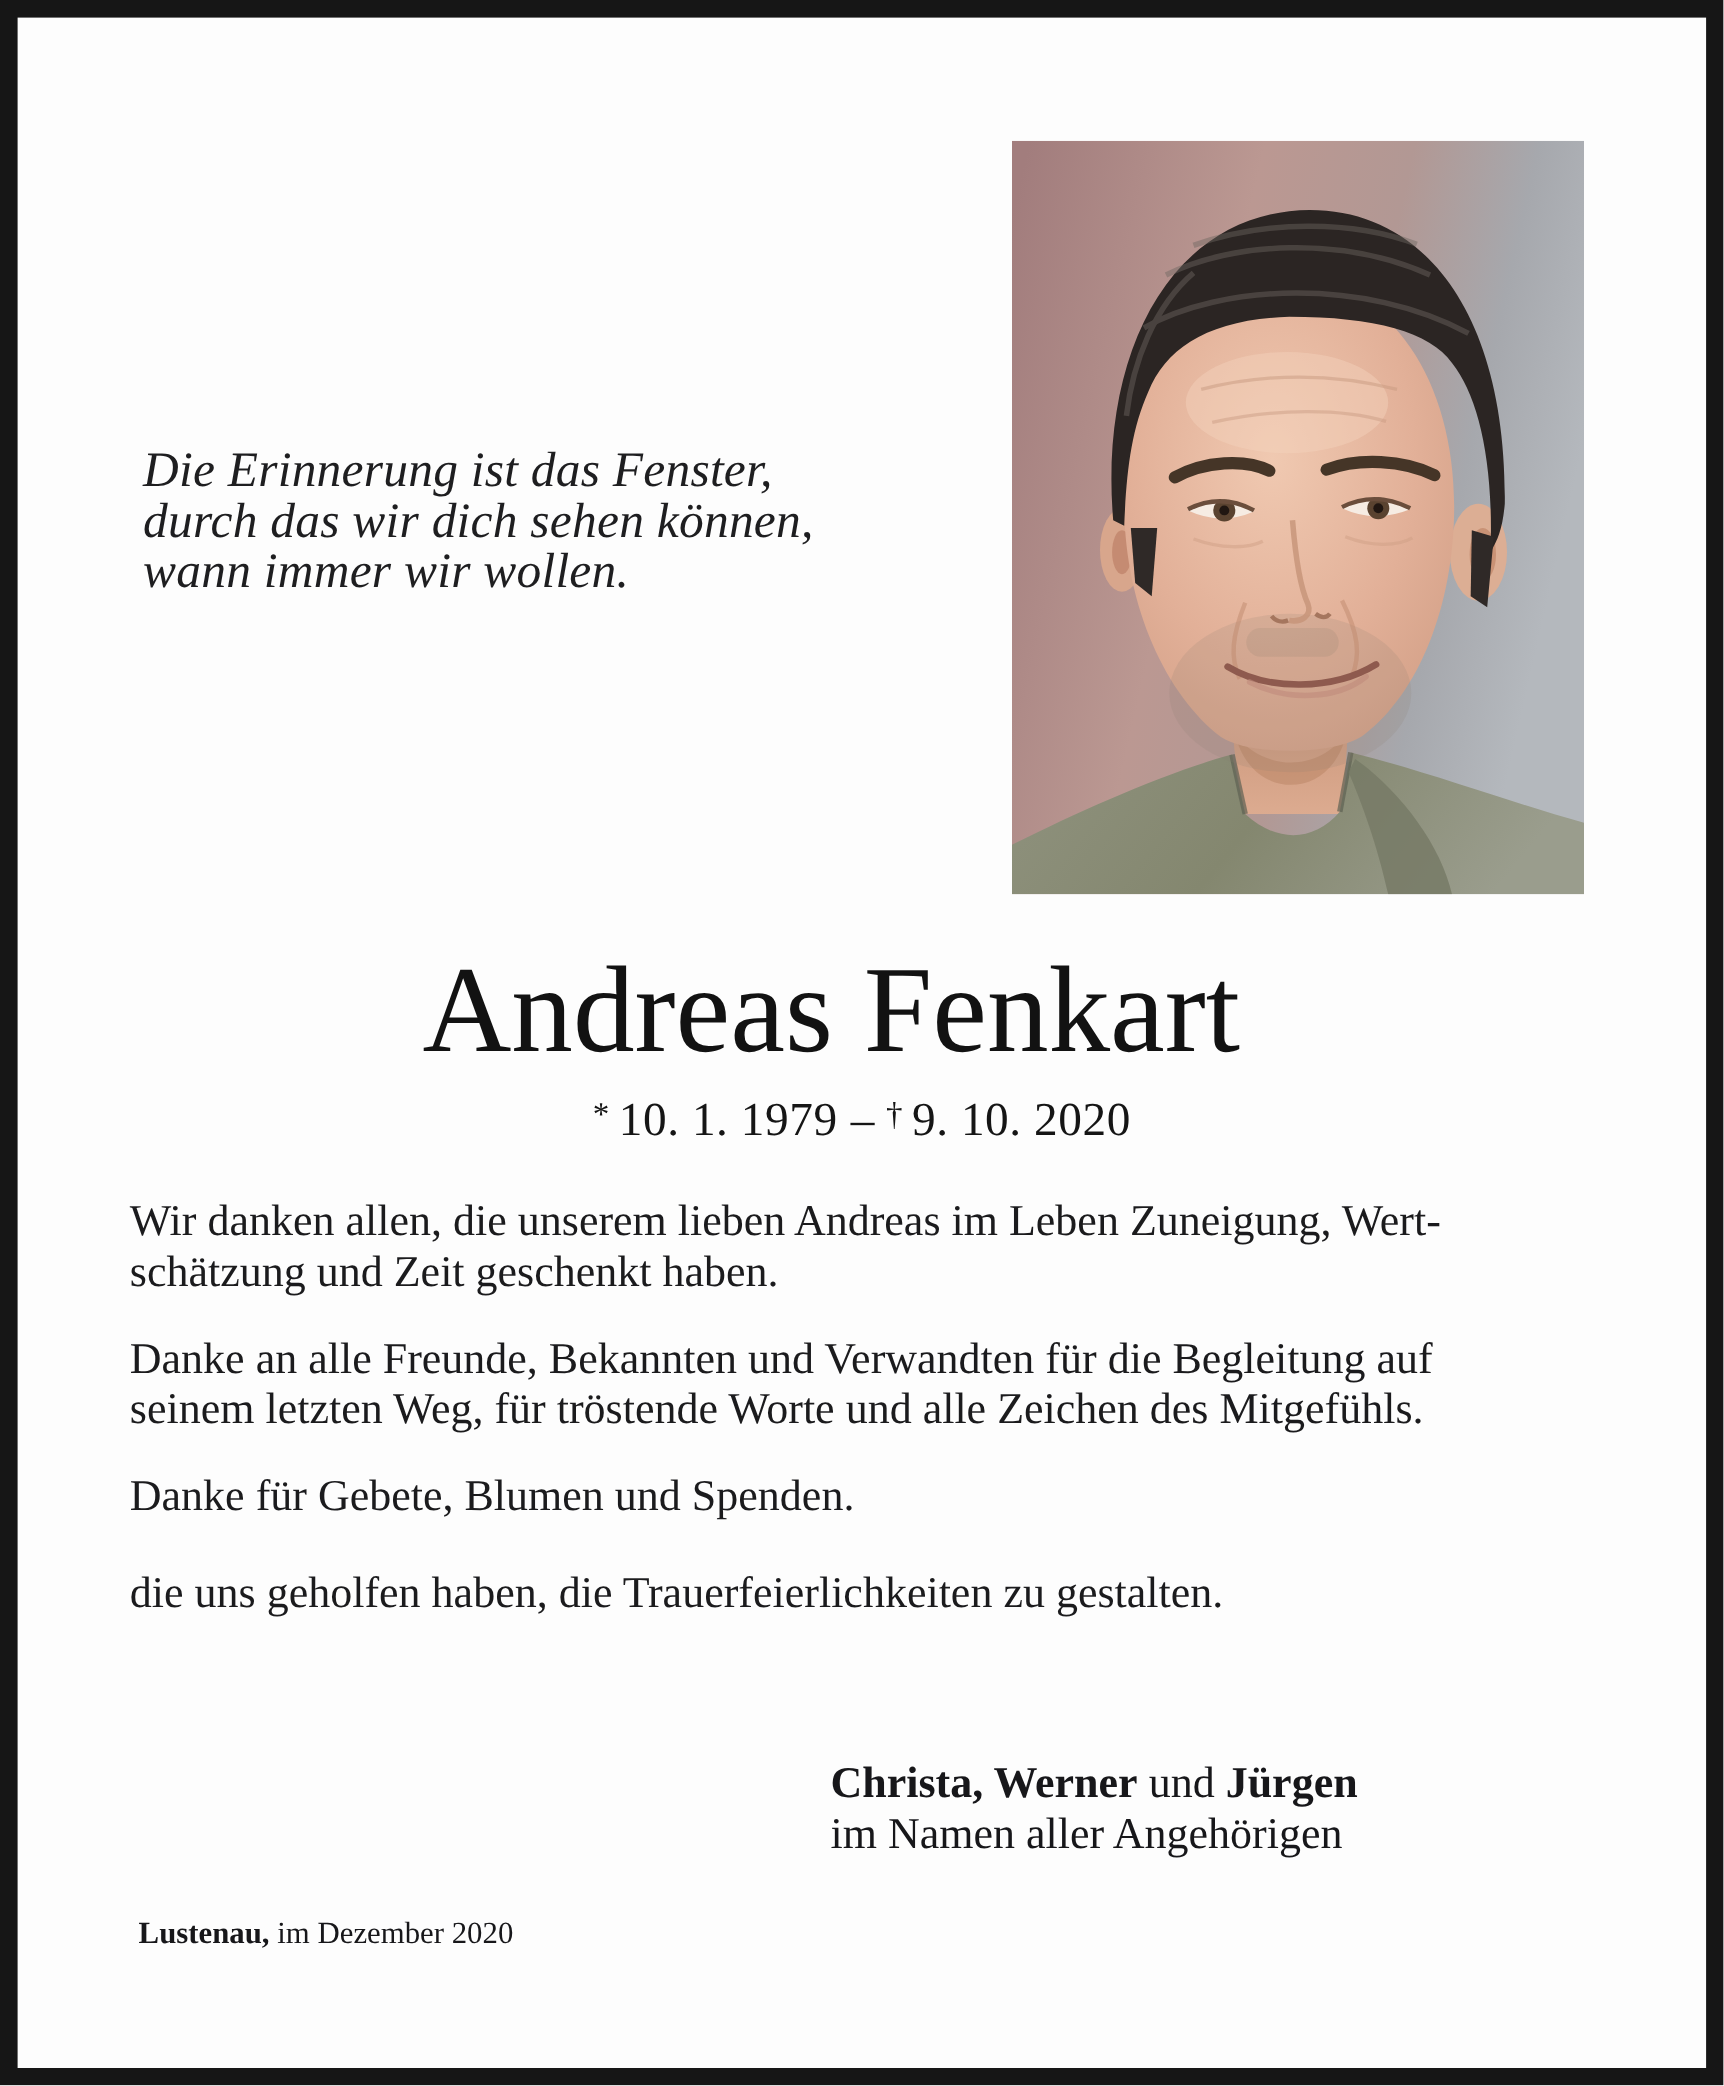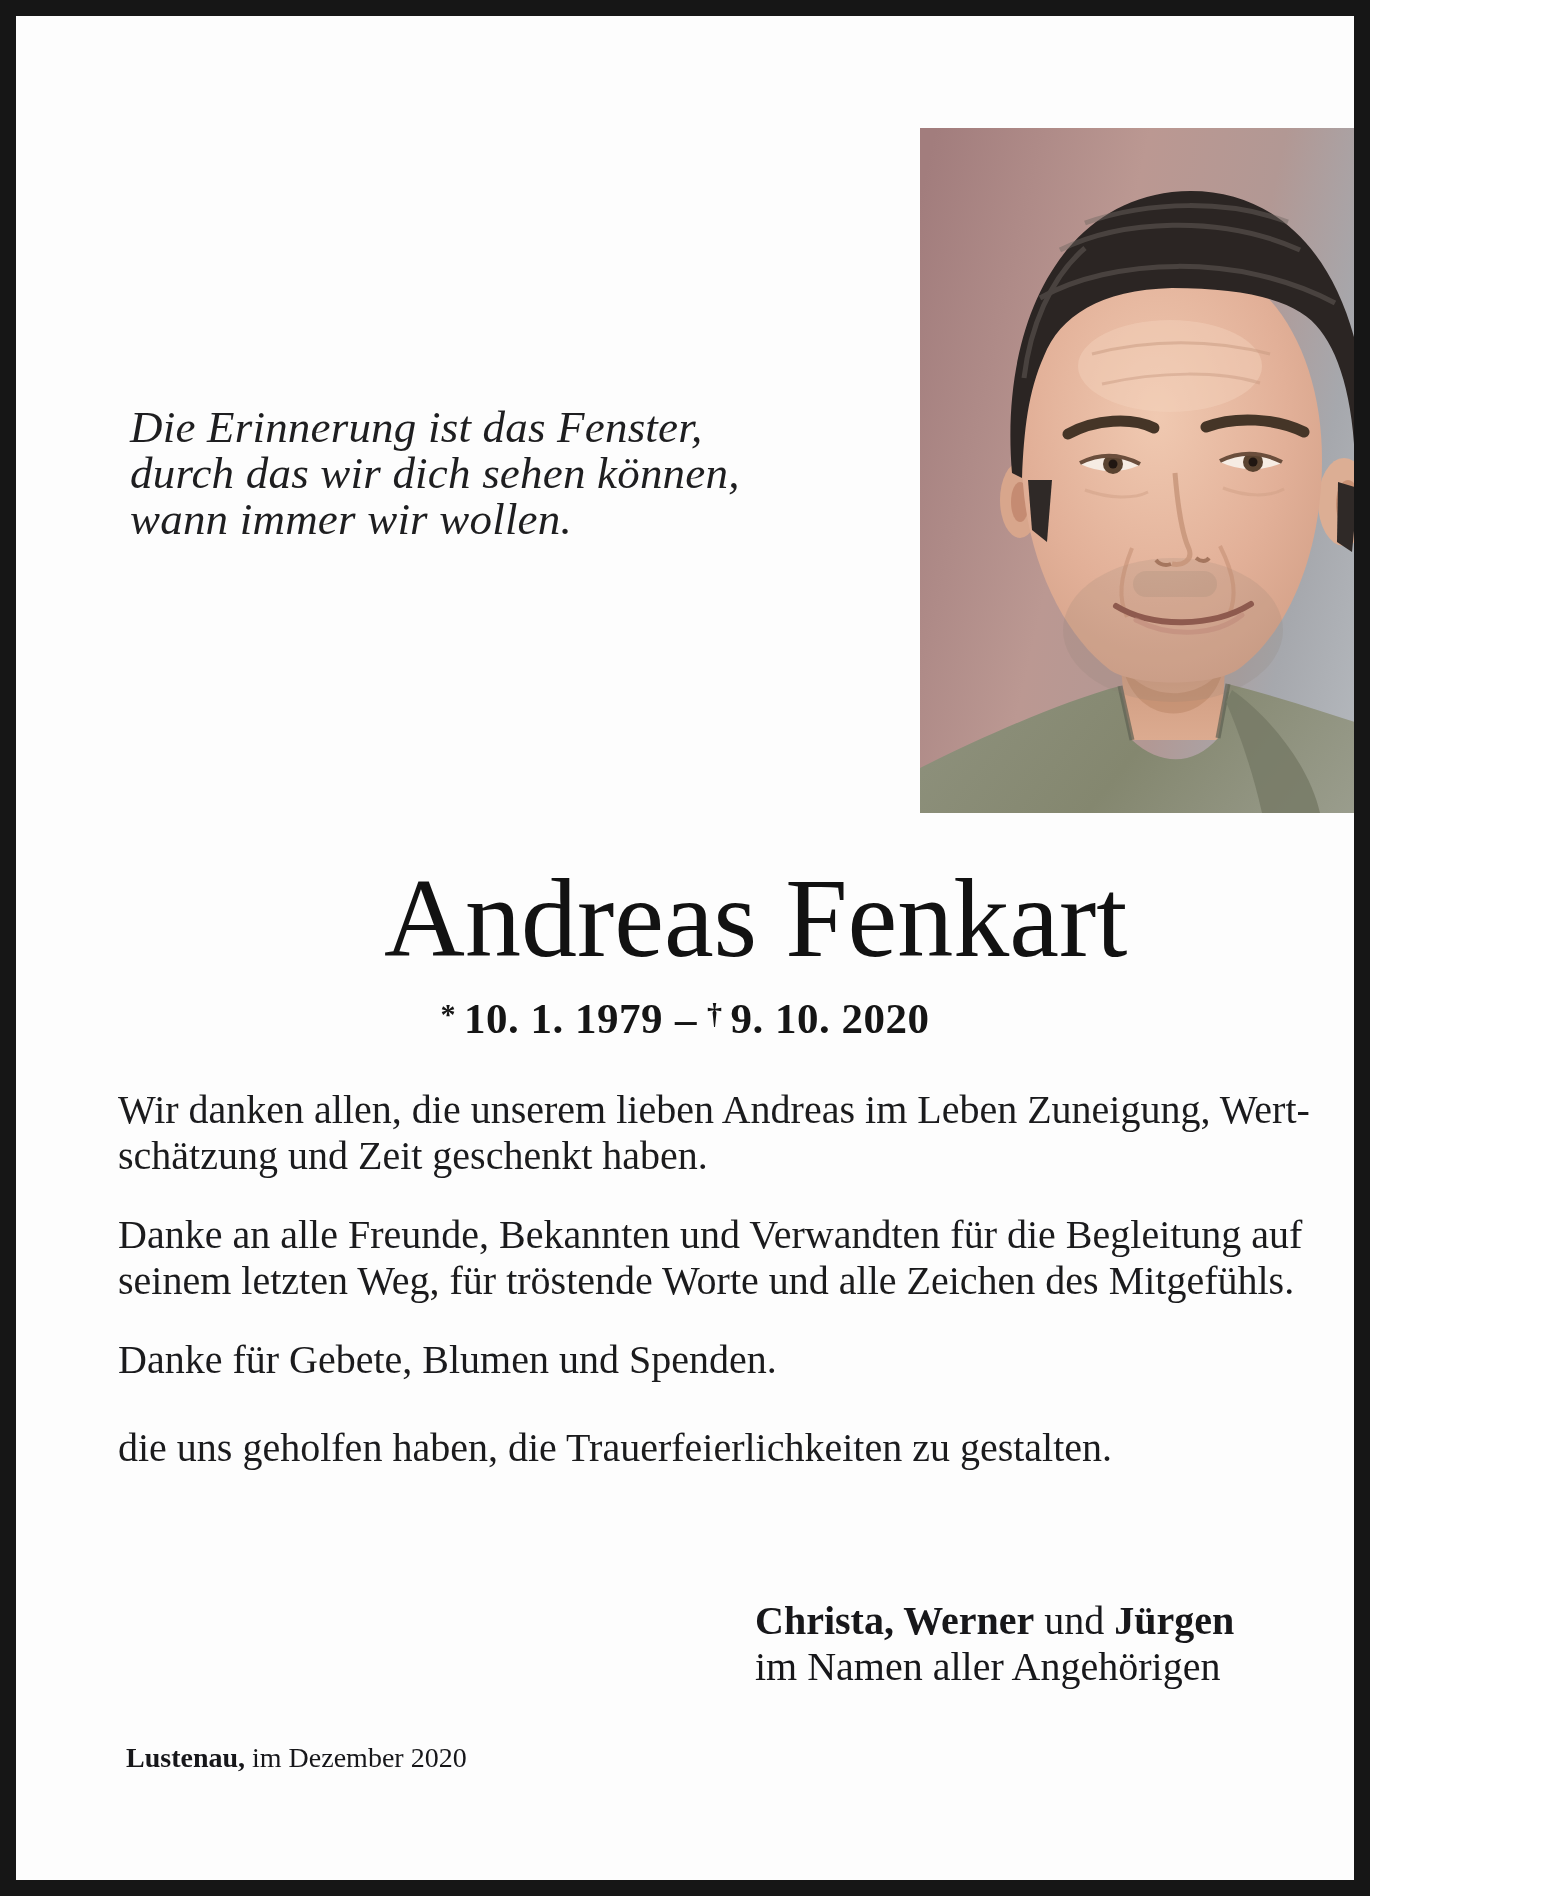--- a/index.html
+++ b/index.html
@@ -1,19 +1,19 @@
 <!DOCTYPE html>
 <html lang="de"><head>
 <meta charset="utf-8">
 <title>Todesanzeige</title>
 <style>
   html,body{margin:0;padding:0;background:#ffffff;}
   .sheet{
     position:relative;
-    width:1370px;height:1896px;
+    width:1567px;height:1896px;
     background:#fdfdfd;
     overflow:hidden;
     font-family:"Liberation Serif","DejaVu Serif",serif;
     color:#1b1b1d;
   }
   .frame{
     position:absolute;inset:0;
     border:16px solid #161616;
     pointer-events:none;
     z-index:9;
@@ -37,21 +37,21 @@
     position:absolute;left:384px;top:862px;width:800px;
     font-size:112px;line-height:112px;
     white-space:nowrap;
     color:#121212;
     text-align:left;
   }
   
   .dates{
     position:absolute;left:0;right:0;top:995px;
     text-align:center;
-    font-weight:bold;
+    font-weight:normal;
     font-size:43px;line-height:48px;
     color:#151515;
     letter-spacing:0.5px;
   }
   .dates .sym{font-size:0.70em;position:relative;top:-0.30em;margin-right:8px;}
   .dates .dash{margin:0 10px 0 12px;}
   
   .para{
     position:absolute;left:118px;width:1322px;
     font-size:40px;line-height:46px;

